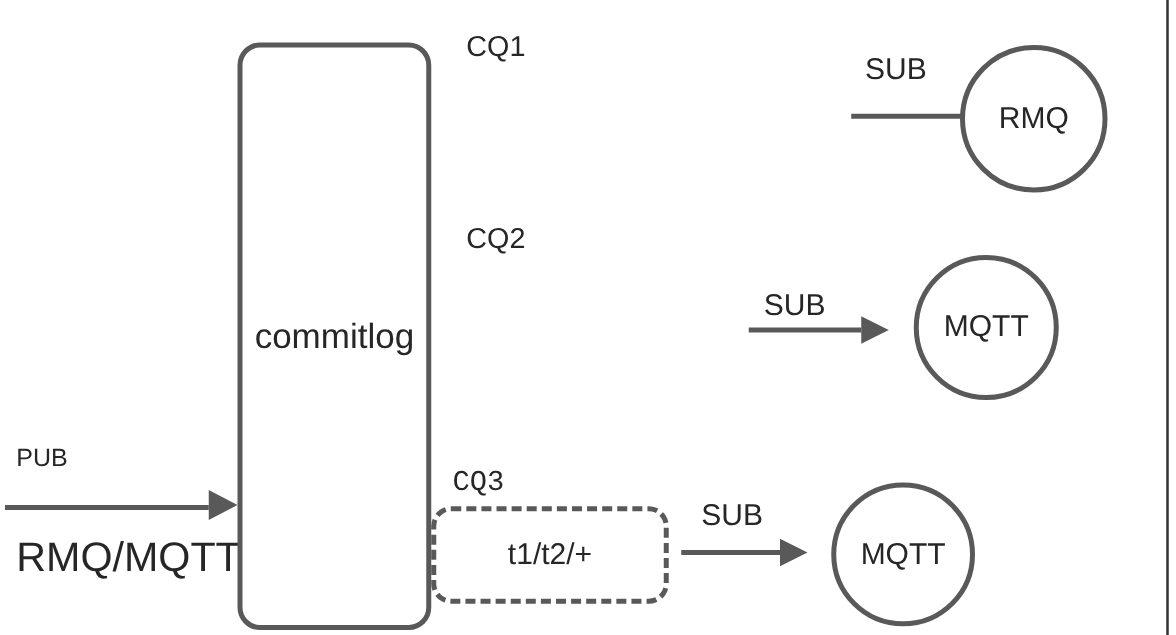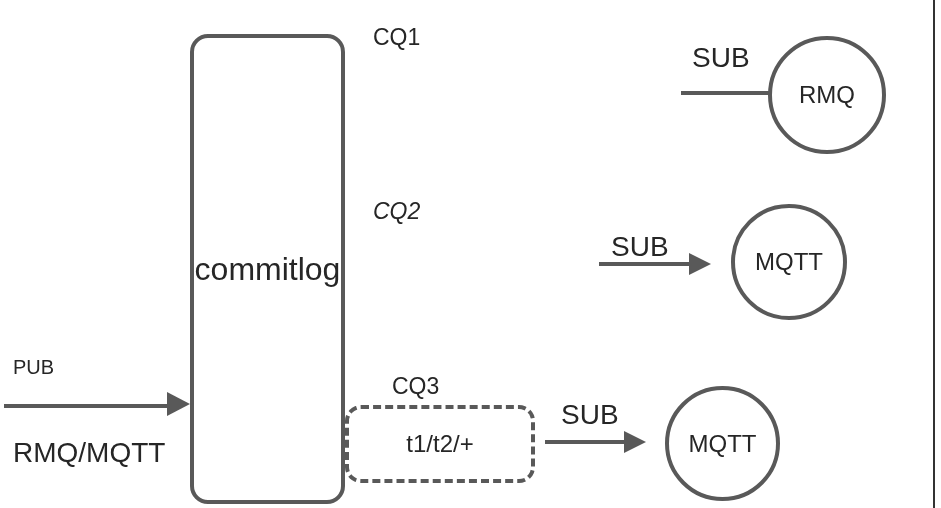--- a/index.html
+++ b/index.html
@@ -7,38 +7,38 @@
     position:relative;width:941px;height:508px;background:#ffffff;overflow:hidden;
     font-family:"Liberation Sans","DejaVu Sans",sans-serif;color:#262626;
   }
   
   .edge-line{position:absolute;left:933px;top:0;width:2px;height:508px;background:#333333;}
 
   
   .commitlog{
     position:absolute;left:190px;top:34px;width:155px;height:470px;box-sizing:border-box;
     border:4px solid #595959;border-radius:18px;background:#fff;
-    display:flex;align-items:center;justify-content:center;font-size:32px;z-index:2;
+    display:flex;align-items:center;justify-content:center;font-size:28px;z-index:2;
   }
 
   
   .dashed-box{
     position:absolute;box-sizing:border-box;border:4px dashed #595959;border-radius:16px;
     display:flex;align-items:center;justify-content:center;font-size:24px;background:#fff;z-index:1;
   }
   .r1-box{left:345px;top:52px;width:317px;height:78px;}
   .r2-box{left:345px;top:222px;width:241px;height:80px;}
   .r3-box{left:345px;top:405px;width:190px;height:78px;}
 
   .cq-label{position:absolute;font-size:23px;}
   .r1-cq{left:373px;top:24px;}
-  .r2-cq{left:373px;top:198px;font-style:italic;}
-  .r3-cq{left:392px;top:373px;}
+  .r2-cq{left:373px;top:177px;}
+  .r3-cq{left:362px;top:373px;font-family:Liberation Mono, monospace;}
 
-  .sub-label{position:absolute;font-size:28px;}
+  .sub-label{position:absolute;font-size:24px;}
   .r1-sub{left:692px;top:42px;}
   .r2-sub{left:611px;top:231px;}
   .r3-sub{left:561px;top:399px;}
 
   
   .arrow-shaft{position:absolute;height:4px;background:#595959;}
   .arrow-head{position:absolute;width:0;height:0;border-top:11px solid transparent;
     border-bottom:11px solid transparent;border-left:22px solid #595959;}
   .r1-shaft{left:681px;top:91px;width:96px;}
   .r1-head{left:777px;top:82px;}
@@ -53,21 +53,21 @@
     display:flex;align-items:center;justify-content:center;font-size:24px;background:#fff;
   }
   .r1-circle{left:768px;top:36px;width:118px;height:118px;}
   .r2-circle{left:731px;top:204px;width:116px;height:116px;}
   .r3-circle{left:665px;top:386px;width:115px;height:115px;}
 
   
   .pub-label{position:absolute;left:13px;top:356px;font-size:20px;}
   .pub-shaft{left:4px;top:404px;width:163px;}
   .pub-head{left:167px;top:392px;border-top-width:12px;border-bottom-width:12px;border-left-width:23px;}
-  .protocols-label{position:absolute;left:13px;top:427px;font-size:28px;margin-top:10px;}
+  .protocols-label{position:absolute;left:13px;top:427px;font-size:33px;}
 </style>
 </head>
 <body>
 
 <div id="canvas">
 
   <div class="edge-line"></div>
 
   <div class="pub-label">PUB</div>
   <div class="arrow-shaft pub-shaft"></div>

